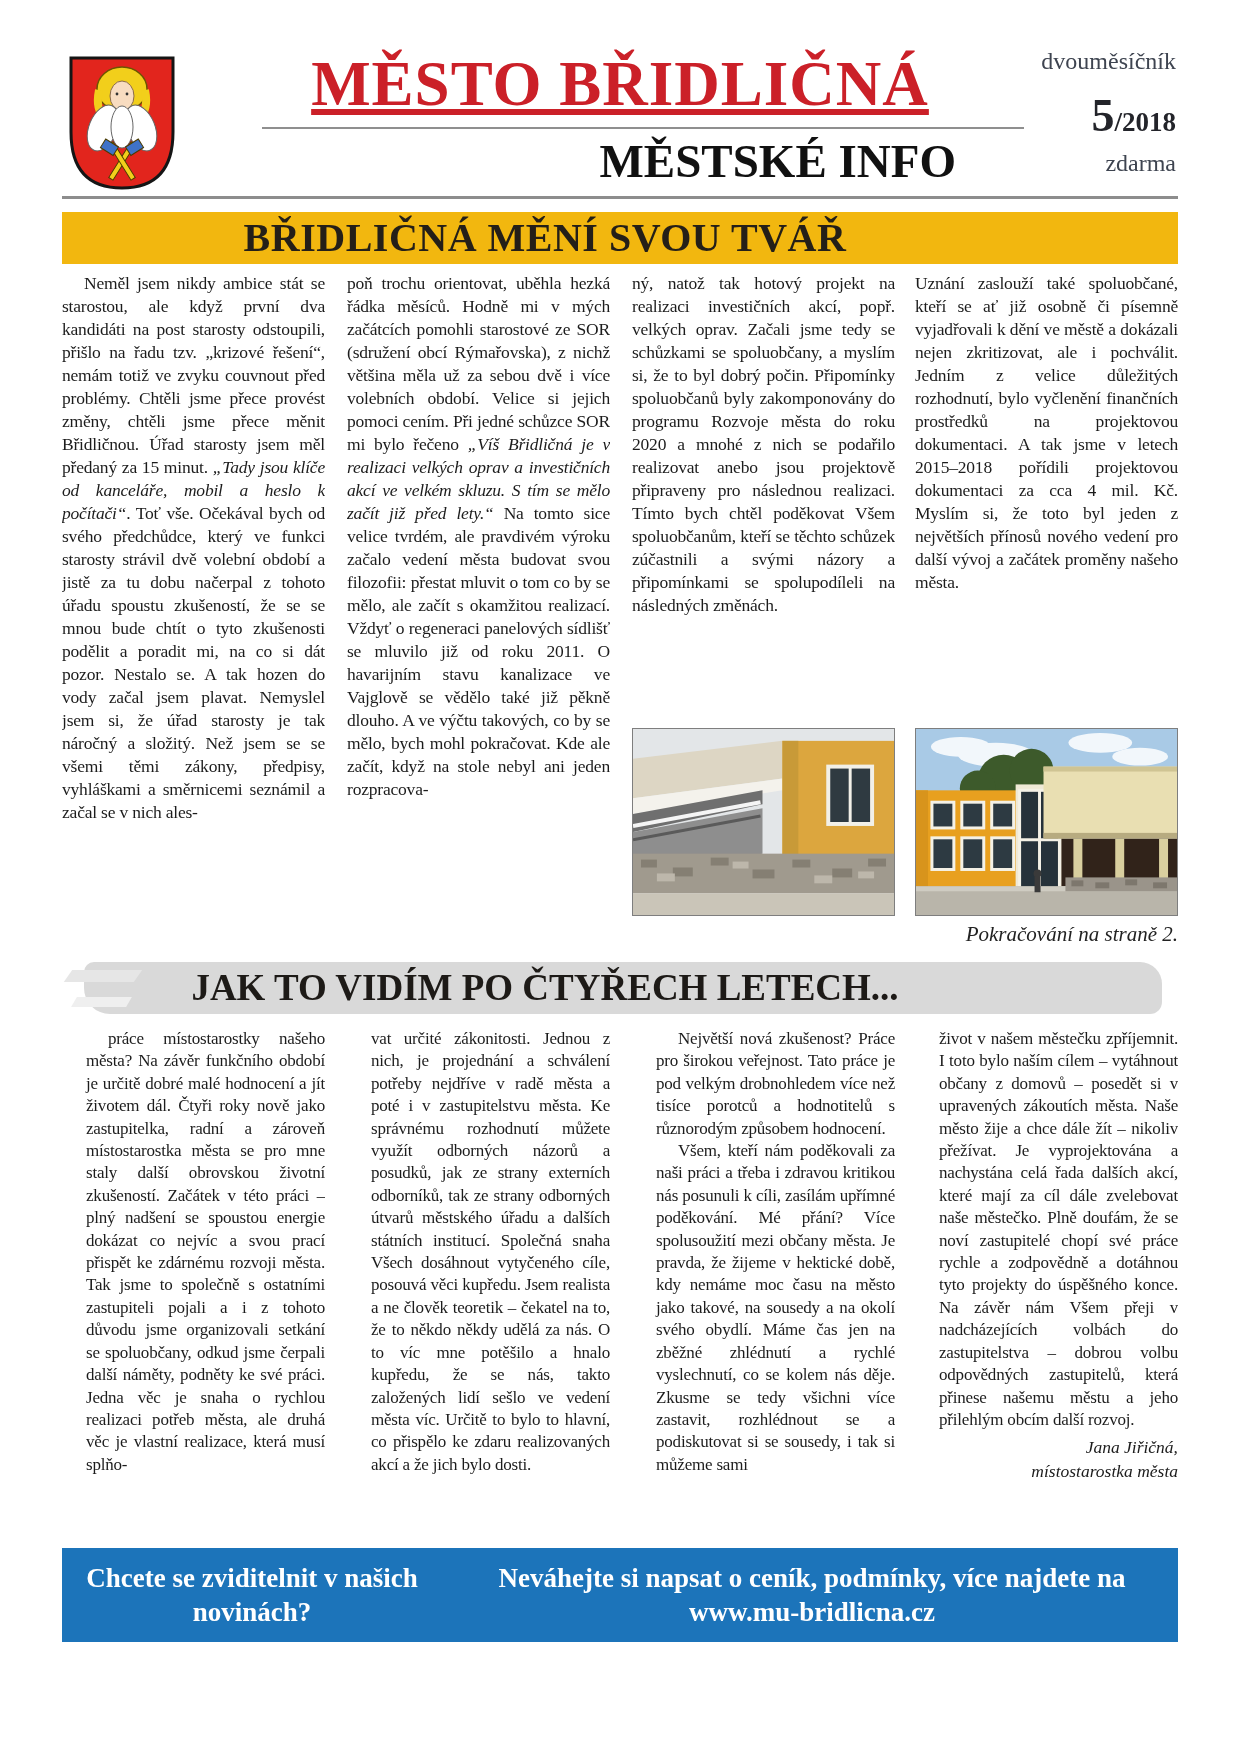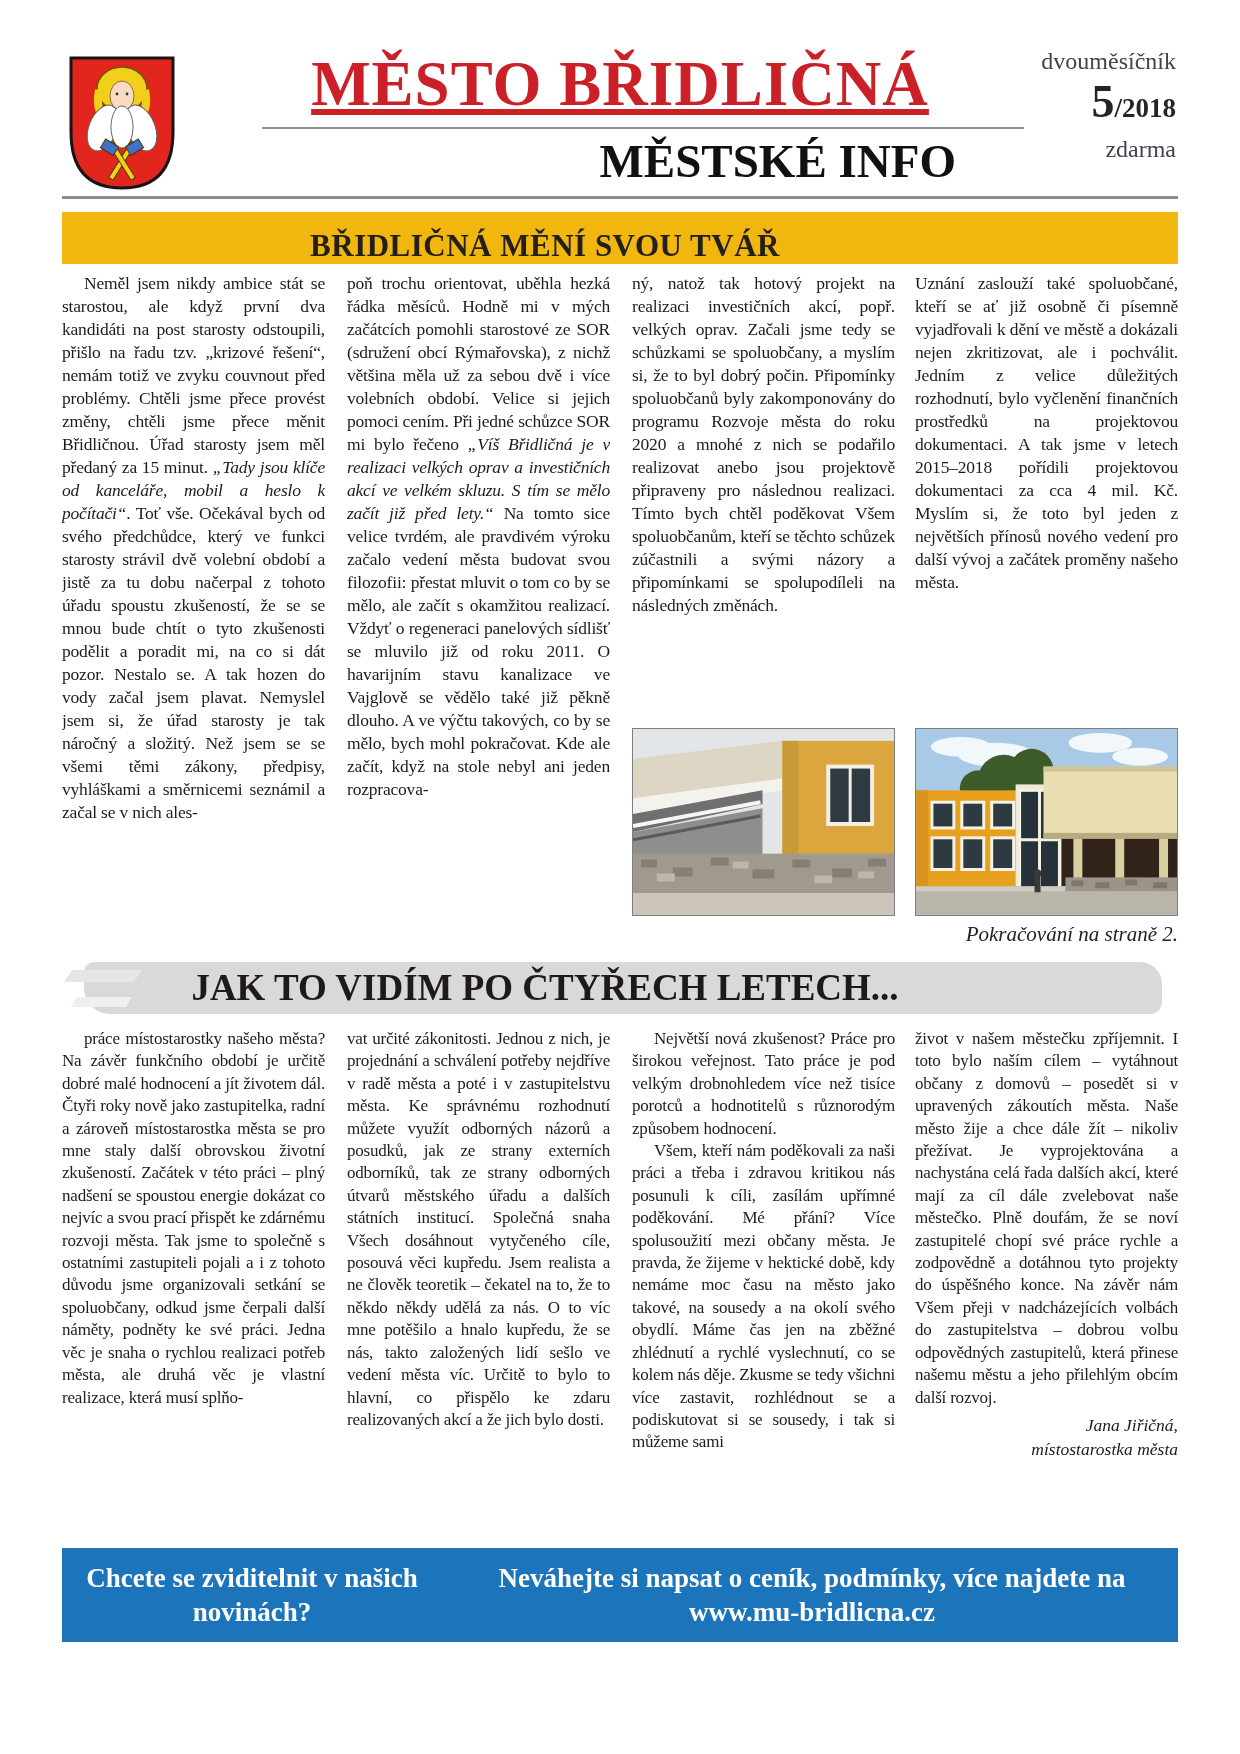--- a/index.html
+++ b/index.html
@@ -7,43 +7,43 @@
         font-family:"Liberation Serif",serif;color:#1c1c1c;}
   
   .coa{position:absolute;left:66px;top:54px;}
   .masthead-title{position:absolute;left:240px;top:48px;width:760px;text-align:center;
       font-size:63px;font-weight:bold;color:#cb2028;letter-spacing:1px;white-space:nowrap;text-decoration:underline;}
   .title-rule{position:absolute;left:262px;top:127px;width:762px;height:2px;background:#8f8f8f;}
   .masthead-subtitle{position:absolute;left:556px;top:134px;width:400px;text-align:right;
       font-size:47px;font-weight:bold;color:#111;white-space:nowrap;}
   .issue-block{position:absolute;left:980px;top:48px;width:196px;text-align:right;color:#3e4450;}
   .periodicity{font-size:24px;}
-  .issue-line{margin-top:0;white-space:nowrap;}
+  .issue-line{margin-top:14px;white-space:nowrap;}
   .issue-no{font-size:46px;font-weight:bold;color:#23242a;}
   .issue-yr{font-size:27px;font-weight:bold;color:#23242a;}
   .price{font-size:24px;margin-top:8px;}
   .header-rule{position:absolute;left:62px;top:196px;width:1116px;height:3px;background:#8d8d8d;}
   
   .band-yellow{position:absolute;left:62px;top:212px;width:1116px;height:52px;background:#f2b70f;}
-  .band-yellow h1{margin:8px;height:52px;line-height:52px;text-align:center;padding-right:150px;
-      font-size:31px;font-weight:bold;color:#241f18;letter-spacing:.5px;}
+  .band-yellow h1{margin:0;height:52px;line-height:52px;text-align:center;padding-right:150px;
+      font-size:40px;font-weight:bold;color:#241f18;letter-spacing:.5px;}
   .brush{position:absolute;left:84px;top:962px;width:1078px;height:52px;background:#d9d9d9;
       border-radius:10px 22px 12px 26px;}
   .brush::before{content:"";position:absolute;left:-16px;top:8px;width:70px;height:12px;
       background:#e6e6e6;transform:skewX(-35deg);}
   .brush::after{content:"";position:absolute;left:-10px;bottom:7px;width:55px;height:10px;
       background:#efefef;transform:skewX(-30deg);}
   .headline2{position:absolute;left:62px;top:962px;width:1116px;height:40px;line-height:52px;
       text-align:center;padding-right:150px;box-sizing:border-box;
       font-size:37px;font-weight:bold;color:#1d1a17;}
   
   .col{position:absolute;width:263px;overflow:hidden;text-align:justify;}
   .col p{margin:0;}
   .a1 .colp, .a1 p{font-size:17.5px;line-height:23px;letter-spacing:-0.2px;}
-  .a2 p{font-size:17px;line-height:22.4px;letter-spacing:-0.2px;}
+  .a2 p{font-size:17px;line-height:22.4px;letter-spacing:-0.2px;margin-left:24px;}
   .indent{text-indent:22px;}
   .ital{font-style:italic;}
   .c1{left:62px;}  .c2{left:347px;} .c3{left:632px;} .c4{left:915px;}
   .a1{top:272px;height:684px;}
   .a1.short{height:448px;}
   .a2{top:1028px;height:500px;}
   .sig{margin-top:4px;text-align:right;font-style:italic;font-size:17.5px;line-height:24px;}
   
   .photo{position:absolute;width:263px;height:188px;border:1px solid #7e7e7e;box-sizing:border-box;}
   .photo-left{left:632px;top:728px;}

